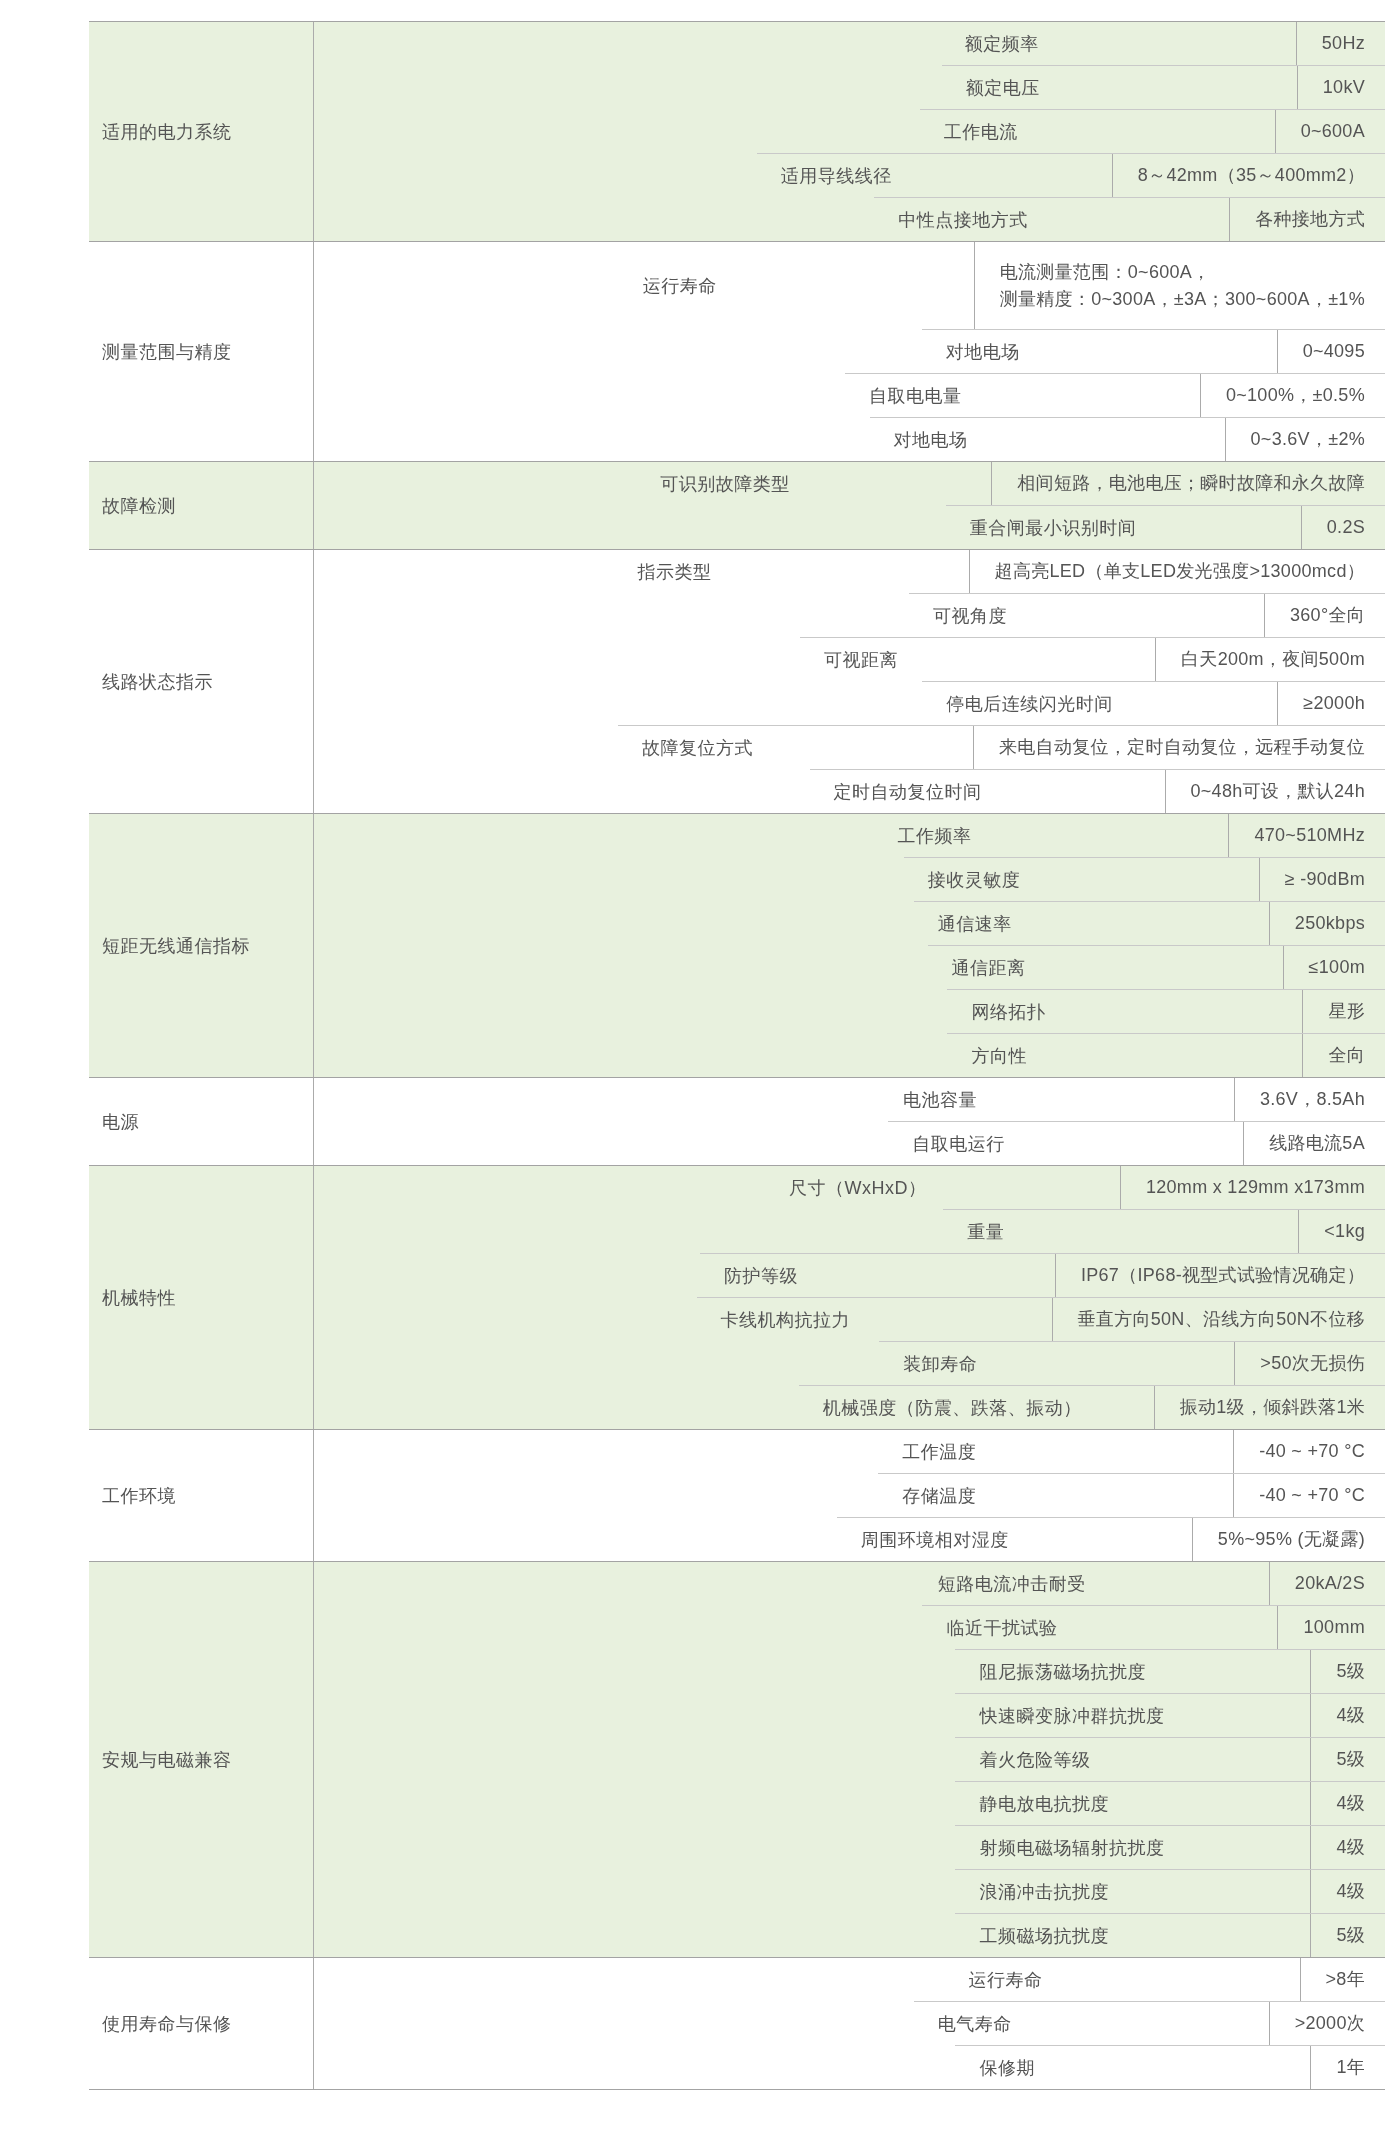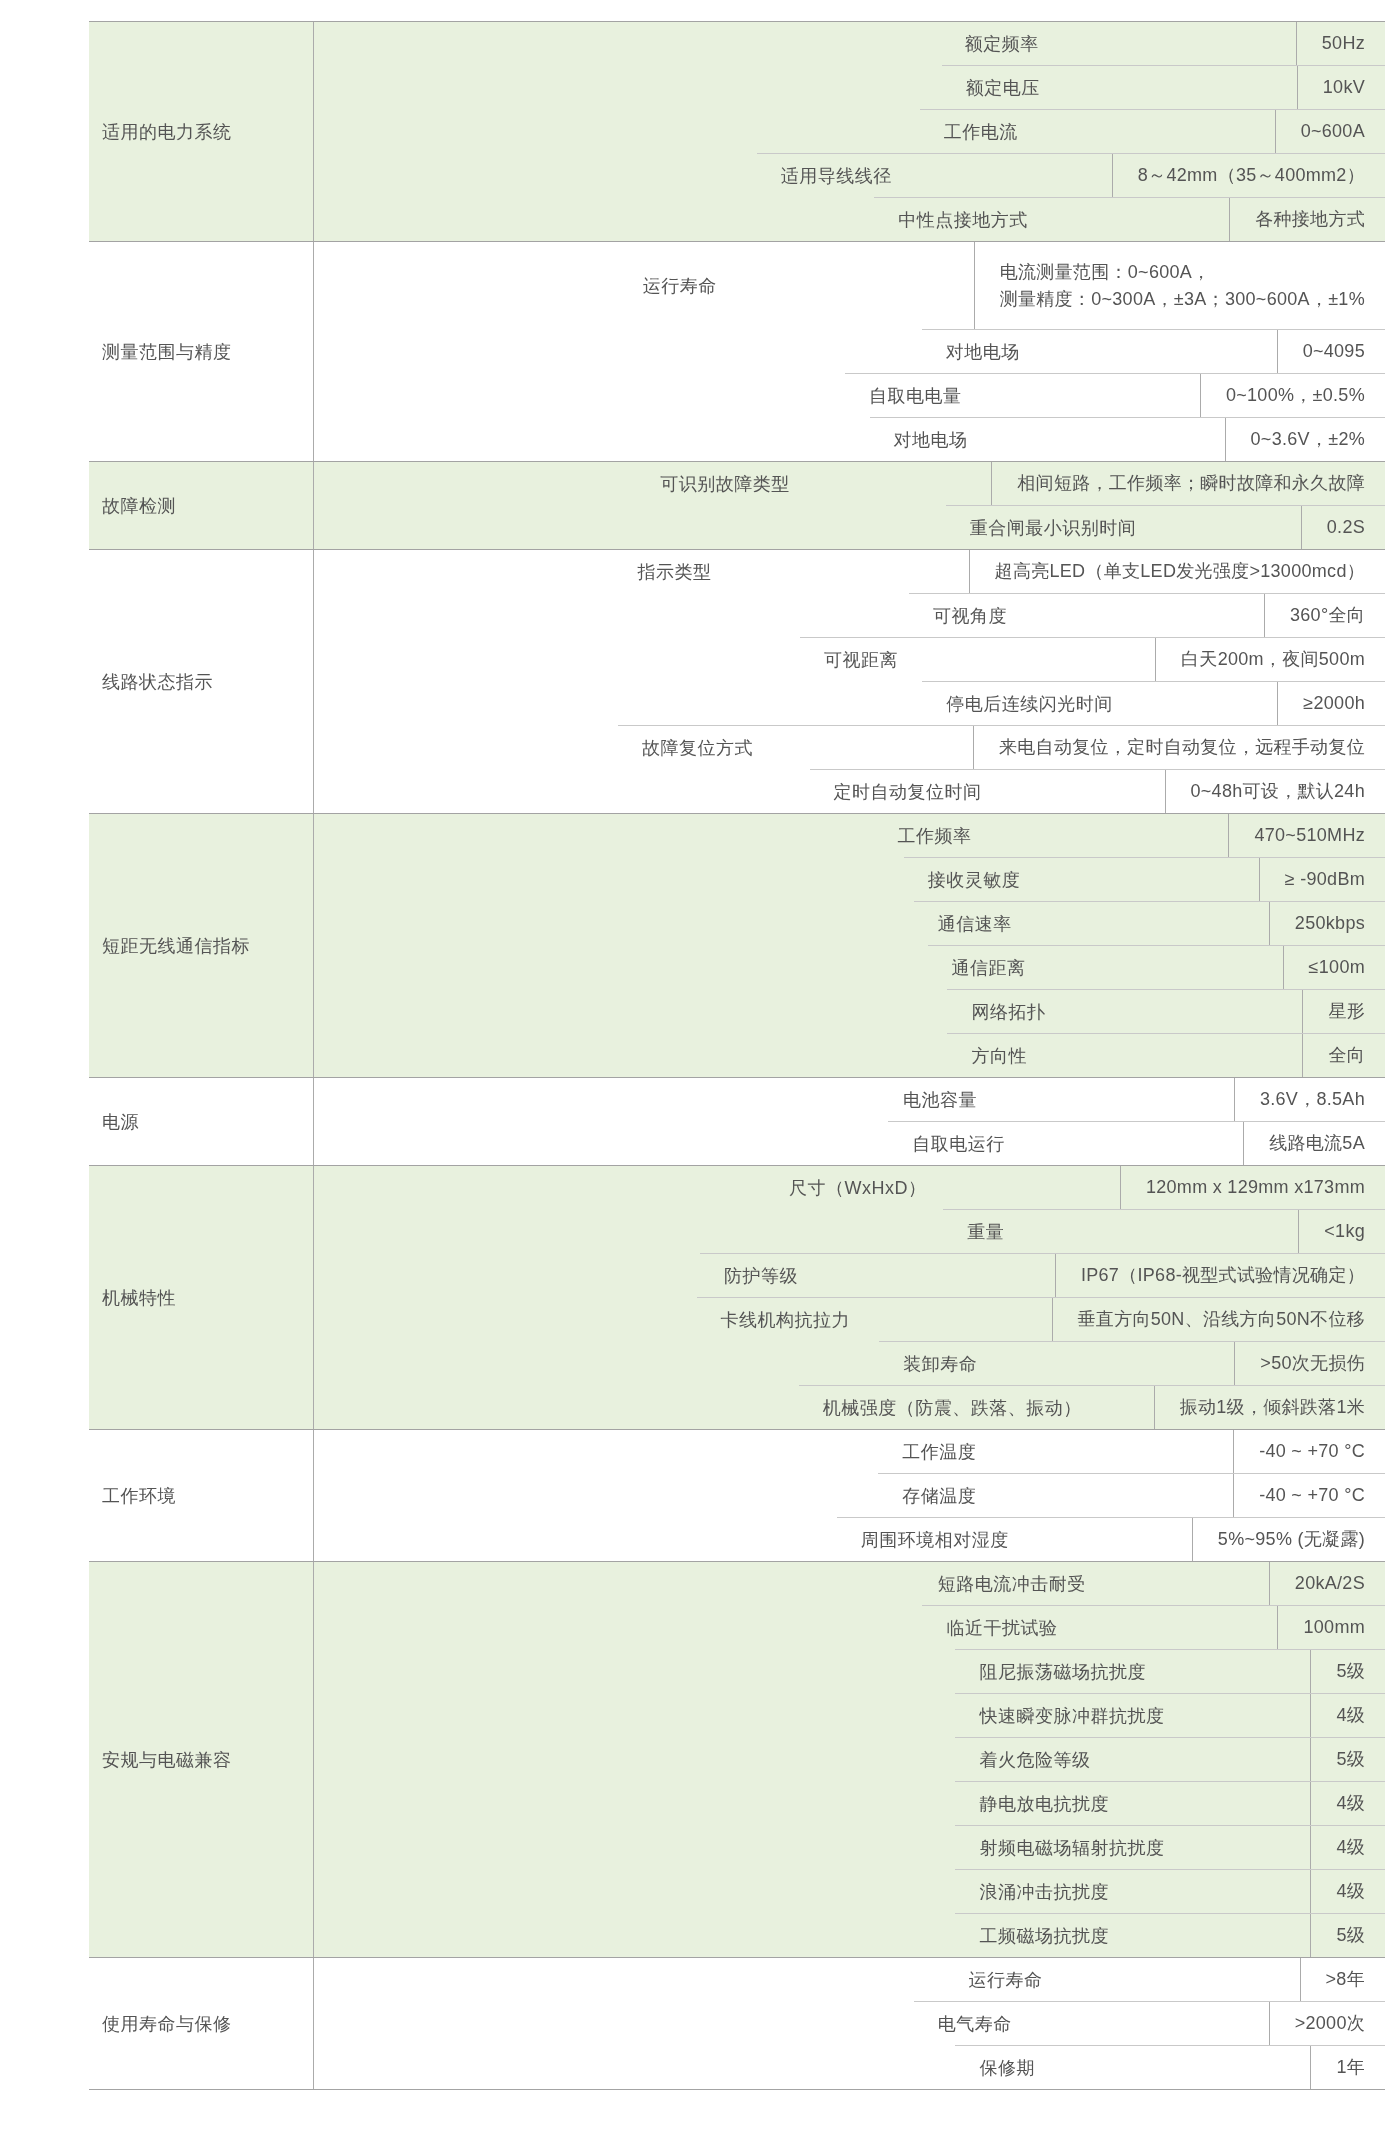--- a/index.html
+++ b/index.html
@@ -129,21 +129,21 @@
           <div class="param-cell">对地电场</div>
           <div class="value-cell">0~3.6V，±2%</div>
         </div>
       </div>
     </div>
     <div class="spec-section green">
       <div class="category-cell">故障检测</div>
       <div class="rows-col">
         <div class="spec-row">
           <div class="param-cell">可识别故障类型</div>
-          <div class="value-cell">相间短路，工作频率；瞬时故障和永久故障</div>
+          <div class="value-cell">相间短路，电池电压；瞬时故障和永久故障</div>
         </div>
         <div class="spec-row">
           <div class="param-cell">重合闸最小识别时间</div>
           <div class="value-cell">0.2S</div>
         </div>
       </div>
     </div>
     <div class="spec-section white">
       <div class="category-cell">线路状态指示</div>
       <div class="rows-col">

